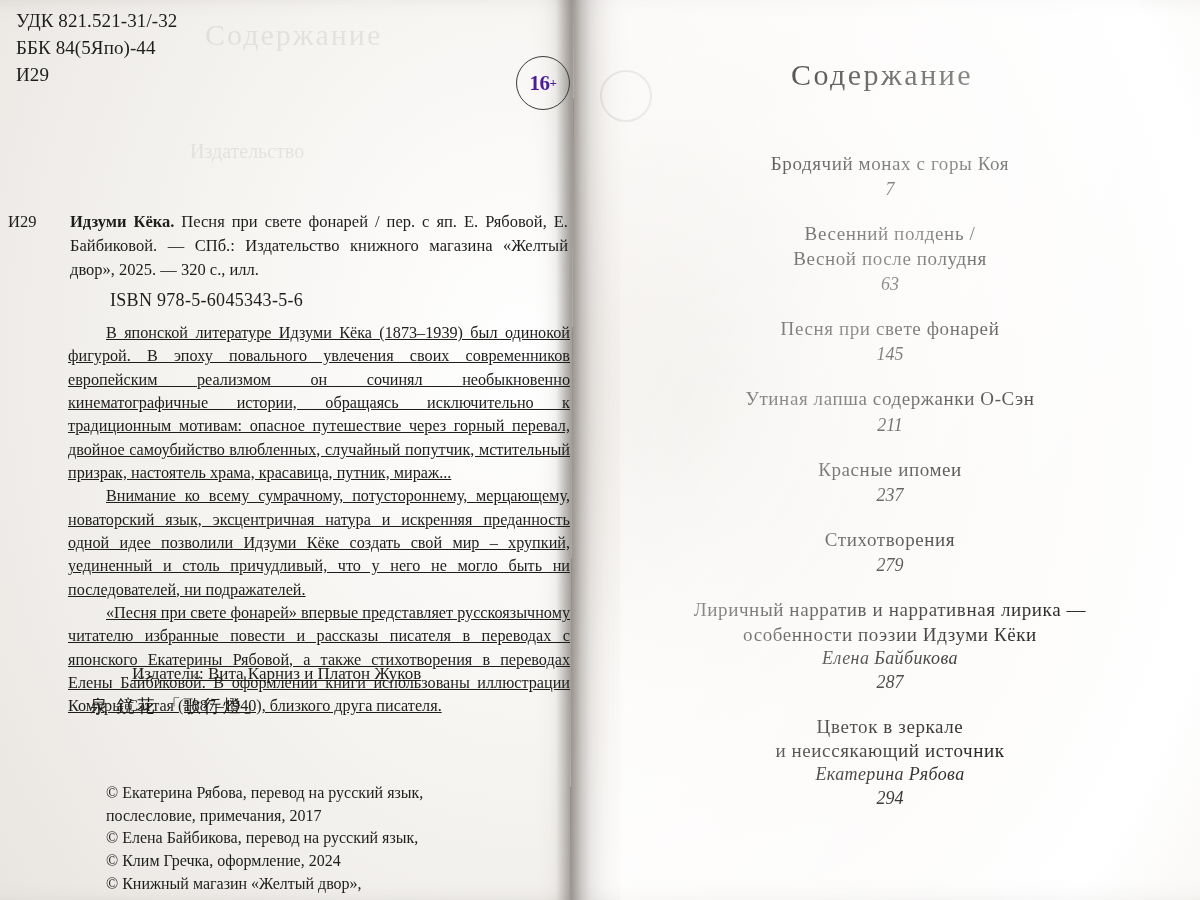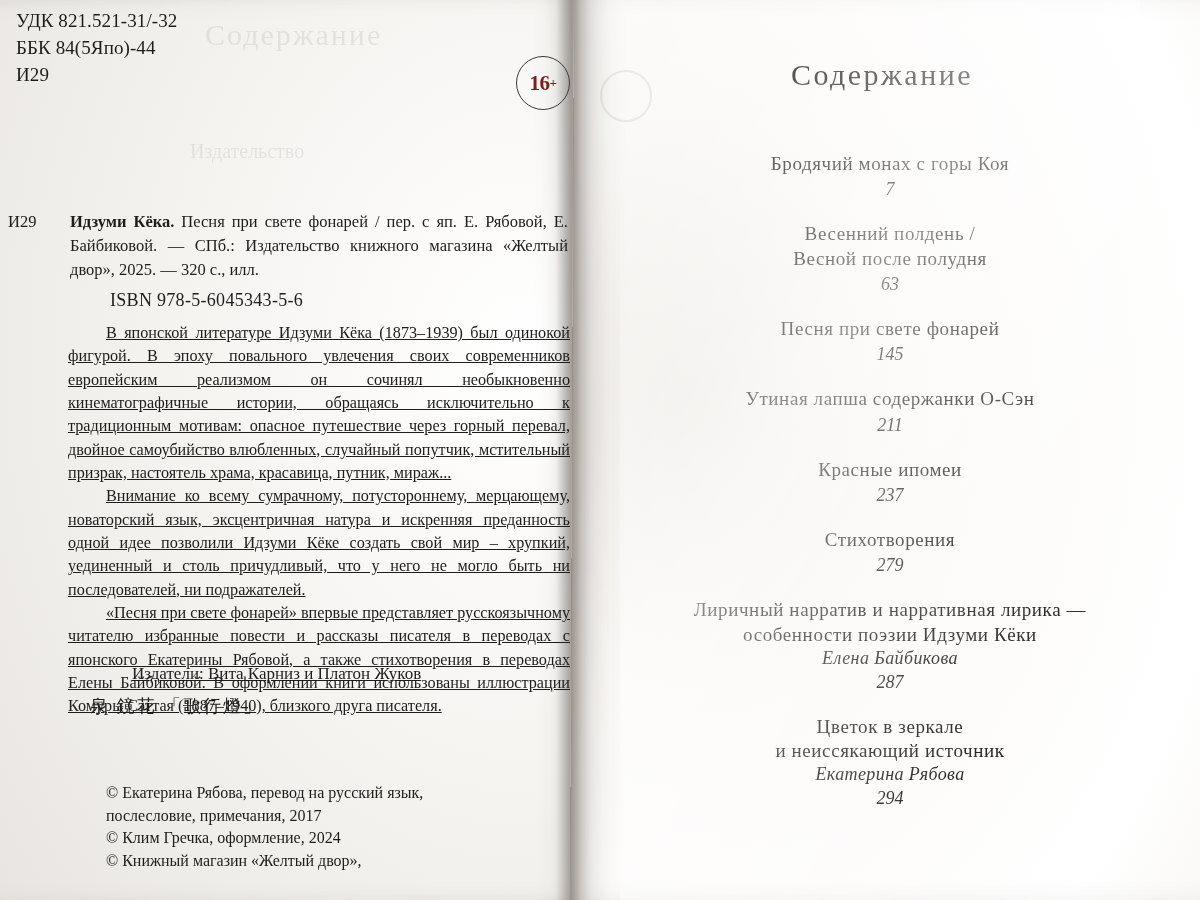--- a/index.html
+++ b/index.html
@@ -90,21 +90,21 @@
     line-height: 1.42;
     letter-spacing: .1px;
     margin-left: 16px;
   }
   .age-badge {
     position: absolute;
     left: 516px; top: 56px;
     width: 52px; height: 52px;
     border: 1.6px solid #3a3a38;
     border-radius: 50%;
-    color: #7f1d1d;
+    color: #4c1d95;
     font-size: 21px;
     font-weight: 700;
     display: flex;
     align-items: center;
     justify-content: center;
     letter-spacing: -.5px;
   }
   .age-badge sup { font-size: 13px; font-weight: 700; }
 
   .cip {
@@ -232,20 +232,21 @@
     <p>Внимание ко всему сумрачному, потустороннему, мерцающему, новаторский язык, эксцентричная натура и искренняя преданность одной идее позволили Идзуми Кёке создать свой мир – хрупкий, уединенный и столь причудливый, что у него не могло быть ни последователей, ни подражателей.</p>
     <p>«Песня при свете фонарей» впервые представляет русскоязычному читателю избранные повести и рассказы писателя в переводах с японского Екатерины Рябовой, а также стихотворения в переводах Елены Байбиковой. В оформлении книги использованы иллюстрации Комуры Сэттая (1887–1940), близкого друга писателя.</p>
   </div>
 
   <div class="lp publishers">Издатели: Вита Карниз и Платон Жуков</div>
   <div class="lp jp">泉 鏡花 「歌行燈」</div>
 
   <div class="lp copyright">
     <div>© Екатерина Рябова, перевод на русский язык,</div>
     <div>послесловие, примечания, 2017</div>
+    <div>© Елена Байбикова, перевод на русский язык,</div>
     <div>© Клим Гречка, оформление, 2024</div>
     <div>© Книжный магазин «Желтый двор»,</div>
 
   </div>
 
   <div class="rp-title">Содержание</div>
 
   <div class="toc">
     <div class="toc-item">
       <div class="t">Бродячий монах с горы Коя</div>

